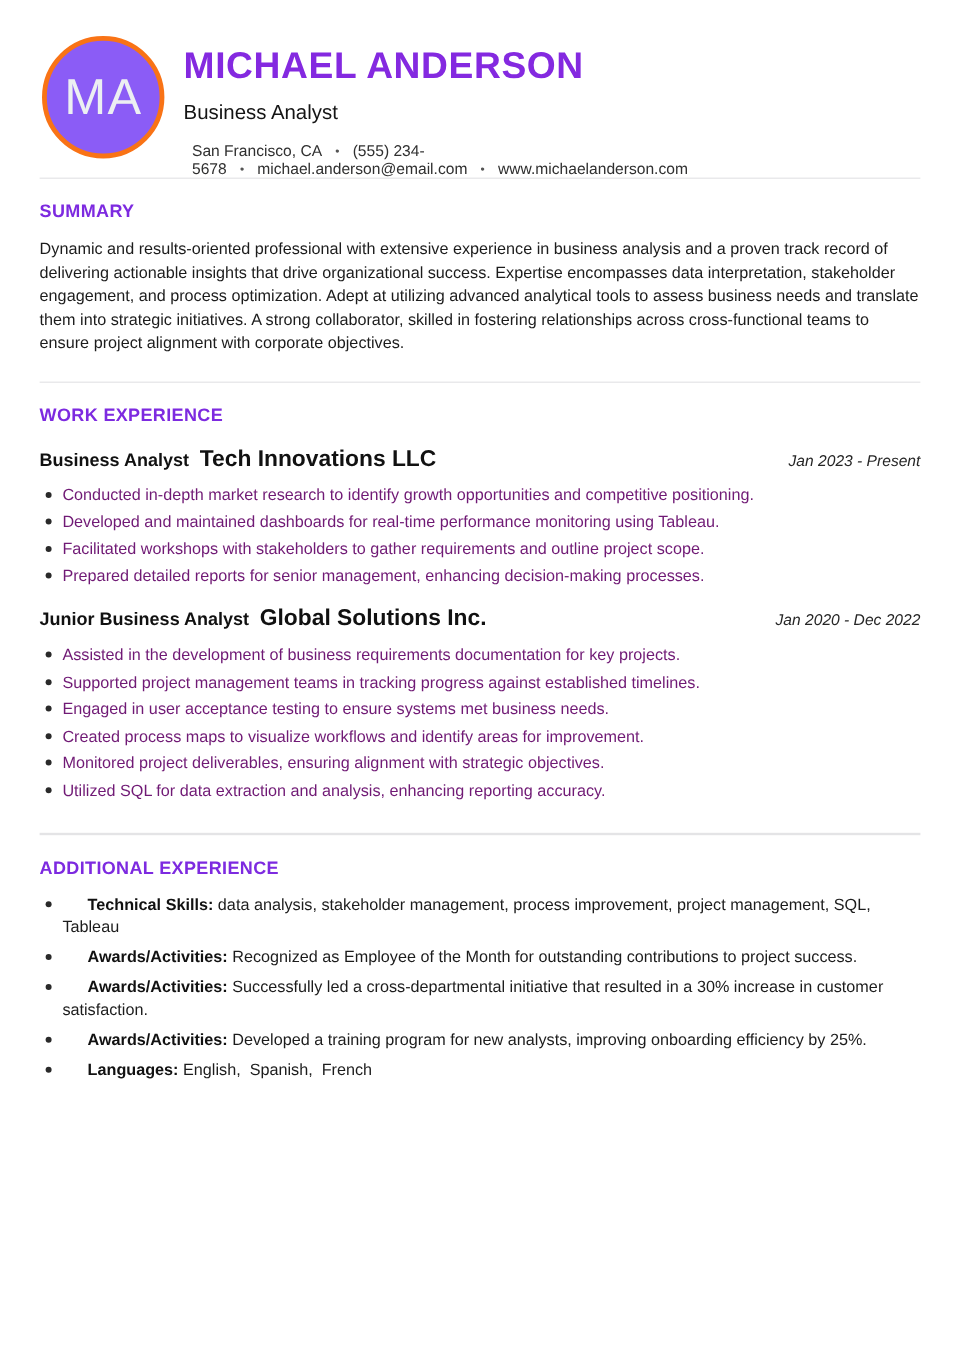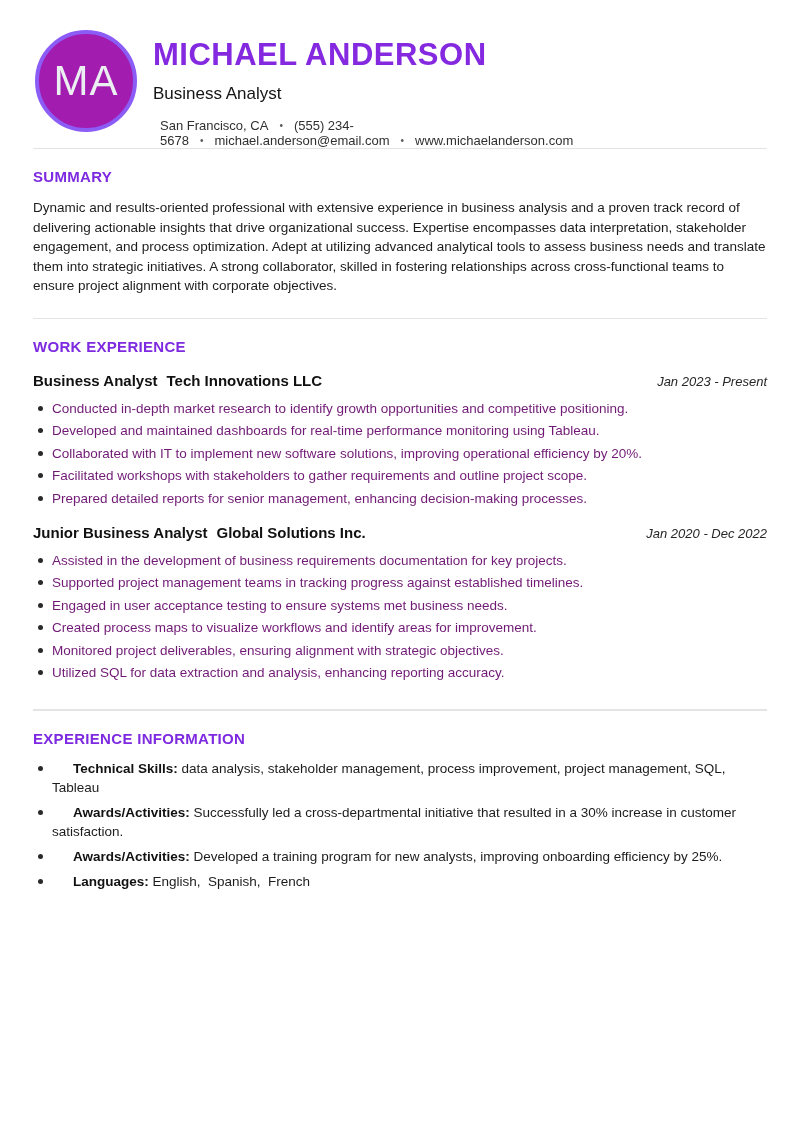--- a/index.html
+++ b/index.html
@@ -8,21 +8,21 @@
     width: 800px; height: 1130px; overflow: hidden;
     font-family: "Liberation Sans", "DejaVu Sans", sans-serif;
     color: #1c1c1c;
   }
   .page { width: 800px; height: 1130px; background: #fff; padding: 30px 33px 0 33px; }
 
   
   .header { display: flex; align-items: flex-start; }
   .avatar {
     width: 102px; height: 102px; border-radius: 50%;
-    background: #a21caf; border: 4px solid #8b5cf6;
+    background: #8b5cf6; border: 4px solid #f97316;
     display: flex; align-items: center; justify-content: center;
     flex: 0 0 auto; margin-left: 2px;
   }
   .avatar span { color: #eceff2; font-size: 42px; font-weight: 500; letter-spacing: 1px; }
   .header-text { padding: 8px 0 0 16px; flex: 1; }
   .name { color: #8429e0; font-size: 31px; font-weight: 800; letter-spacing: 0.5px; line-height: 34px; }
   .job-title { color: #141414; font-size: 17px; margin-top: 12px; }
   .contact { color: #303030; font-size: 13px; margin-top: 14px; padding-left: 7px; }
   .contact .dot { color: #555; font-size: 10px; margin: 0 11px; vertical-align: 1px; }
 
@@ -35,21 +35,21 @@
   }
   .body-text { font-size: 13.5px; line-height: 19.5px; color: #1c1c1c; }
 
   
   .summary-text { margin-top: 13px; }
 
   
   .job { margin-top: 17px; }
   .job-head { display: flex; justify-content: space-between; align-items: baseline; }
   .job-name { font-size: 15px; font-weight: 700; color: #111; }
-  .job-company { font-size: 15px; font-weight: 700; color: #111; margin-left: 9px; }
+  .job-company { font-size: 19px; font-weight: 700; color: #111; margin-left: 9px; }
   .job-dates, .edu-dates { font-size: 13px; font-style: italic; color: #262626; white-space: nowrap; }
   ul.bullets { list-style: none; margin-top: 10px; }
   ul.bullets li {
     position: relative; padding-left: 19px;
     font-size: 13.5px; line-height: 17px; margin-bottom: 5.5px; color: #701a75;
   }
   ul.bullets li::before {
     content: ""; position: absolute; left: 5px; top: 6px;
     width: 5px; height: 5px; border-radius: 50%; background: #2a2a2a;
   }
@@ -104,21 +104,20 @@
     <div class="job">
       <div class="job-head">
         <div>
           <span class="job-name">Business Analyst</span><span class="job-company">Tech Innovations LLC</span>
         </div>
         <span class="job-dates">Jan 2023 - Present</span>
       </div>
       <ul class="bullets">
         <li>Conducted in-depth market research to identify growth opportunities and competitive positioning.</li>
         <li>Developed and maintained dashboards for real-time performance monitoring using Tableau.</li>
-        <li>Collaborated with IT to implement new software solutions, improving operational efficiency by 20%.</li>
         <li>Facilitated workshops with stakeholders to gather requirements and outline project scope.</li>
         <li>Prepared detailed reports for senior management, enhancing decision-making processes.</li>
       </ul>
     </div>
 
     <div class="job">
       <div class="job-head">
         <div>
           <span class="job-name">Junior Business Analyst</span><span class="job-company">Global Solutions Inc.</span>
         </div>
@@ -134,22 +133,23 @@
       </ul>
     </div>
   </section>
 
   <hr class="divider">
 
 
   <hr class="divider">
 
   <section class="section">
-    <h2 class="section-heading">EXPERIENCE INFORMATION</h2>
+    <h2 class="section-heading">ADDITIONAL EXPERIENCE</h2>
     <ul class="extras">
       <li><span class="lbl">Technical Skills:</span><span class="txt"> data analysis, stakeholder management, process improvement, project management, SQL, Tableau</span></li>
+      <li><span class="lbl">Awards/Activities:</span><span class="txt"> Recognized as Employee of the Month for outstanding contributions to project success.</span></li>
       <li><span class="lbl">Awards/Activities:</span><span class="txt"> Successfully led a cross-departmental initiative that resulted in a 30% increase in customer satisfaction.</span></li>
       <li><span class="lbl">Awards/Activities:</span><span class="txt"> Developed a training program for new analysts, improving onboarding efficiency by 25%.</span></li>
       <li><span class="lbl">Languages:</span><span class="txt"> English,  Spanish,  French</span></li>
     </ul>
   </section>
 
 </div>
 
 </body></html>

